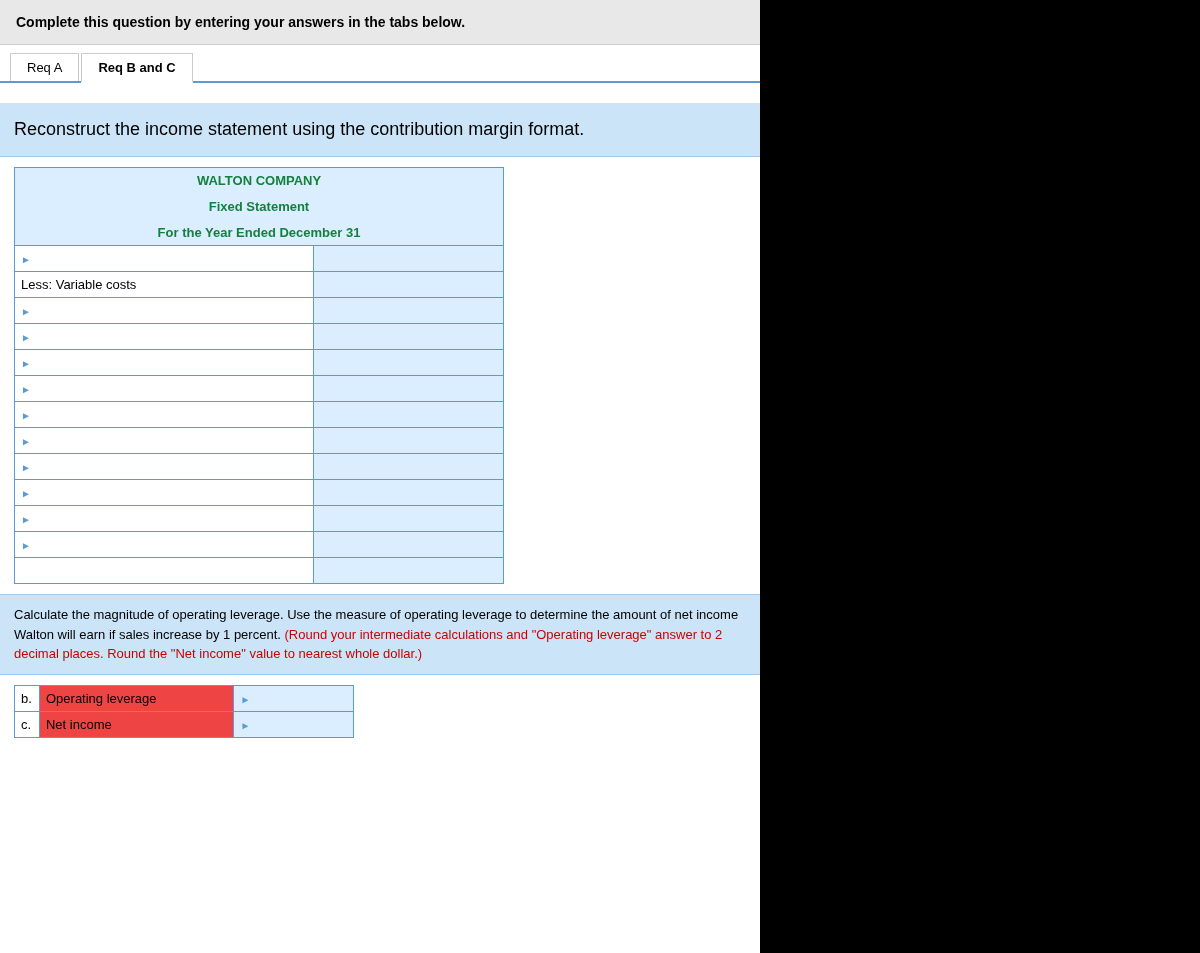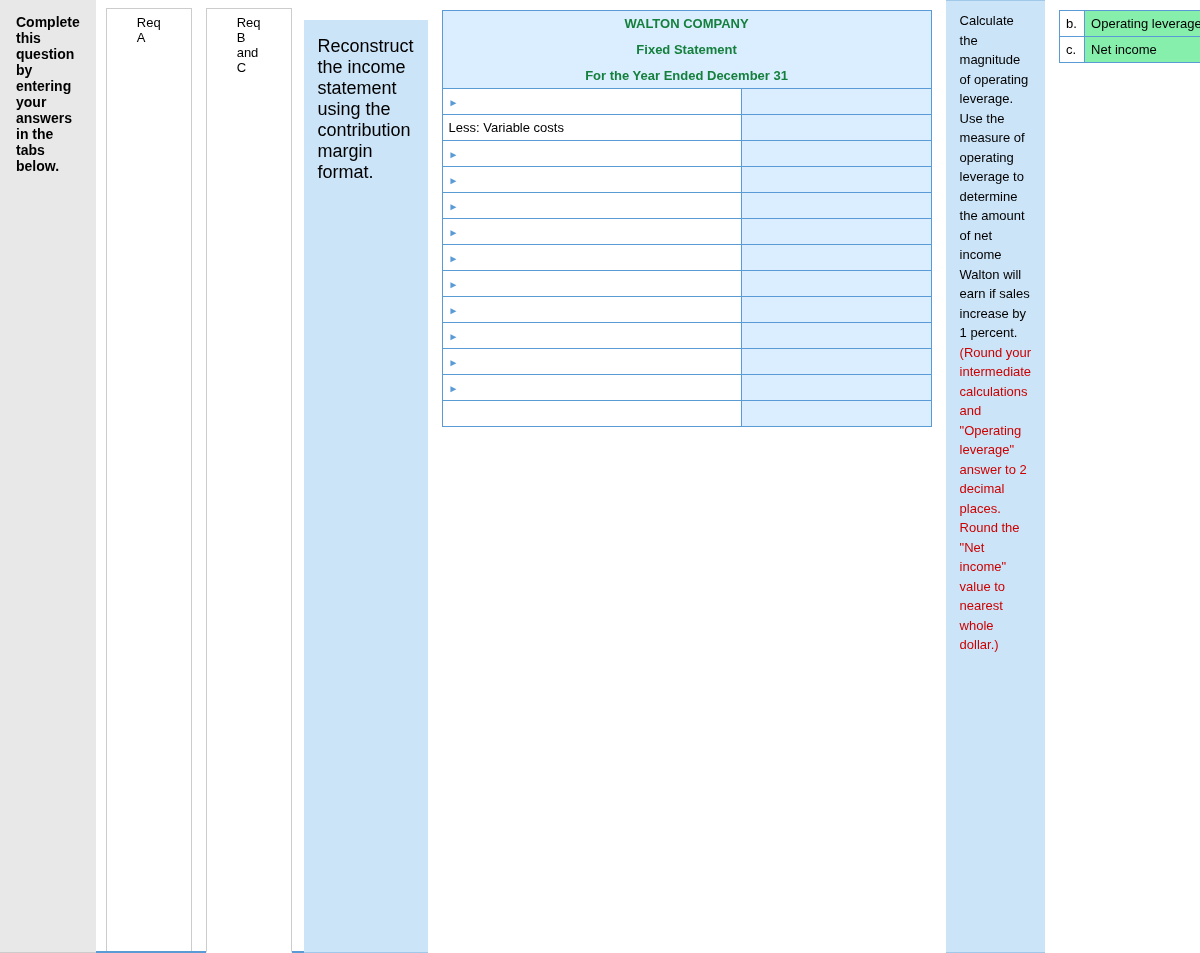--- a/index.html
+++ b/index.html
@@ -15,54 +15,54 @@
       width: 1200px;
       height: 953px;
       overflow: hidden;
     }
 
     .main-container {
       width: 760px;
       height: 953px;
       background: #fff;
       display: flex;
+      flex-direction: column;
     }
 
     .instruction-bar {
       background: #e8e8e8;
       padding: 14px 16px;
       border-bottom: 1px solid #ccc;
       font-size: 14px;
       font-weight: bold;
     }
 
     .tabs-bar {
       display: flex;
       border-bottom: 2px solid #5b9bd5;
       padding: 0 10px;
       padding-top: 8px;
       background: #fff;
     }
 
     .tab {
-      padding: 6px 30px;
+      padding: 6px 16px;
       border: 1px solid #ccc;
       border-bottom: none;
       cursor: pointer;
       background: #fff;
       font-size: 13px;
       margin-right: 2px;
     }
 
     .tab.active {
       background: #fff;
       border-bottom: 2px solid #fff;
-      font-weight: normal;
+      font-weight: bold;
       margin-bottom: -2px;
-      margin-left: 12px;
     }
 
     .section-description {
       background: #cce4f7;
       padding: 16px 14px;
       font-size: 18px;
       border-bottom: 1px solid #a0c8e8;
       margin-top: 20px;
     }
 
@@ -149,21 +149,21 @@
       padding: 2px 6px;
     }
 
     .bottom-table td:first-child {
       width: 25px;
       background: #fff;
     }
 
     .bottom-table td:nth-child(2) {
       width: 195px;
-      background: #86efac;
+      background: #ef4444;
     }
 
     .bottom-table td:last-child {
       width: 120px;
       background: #dbeeff;
     }
 
     .triangle-indicator {
       color: #5b9bd5;
       font-size: 10px;

